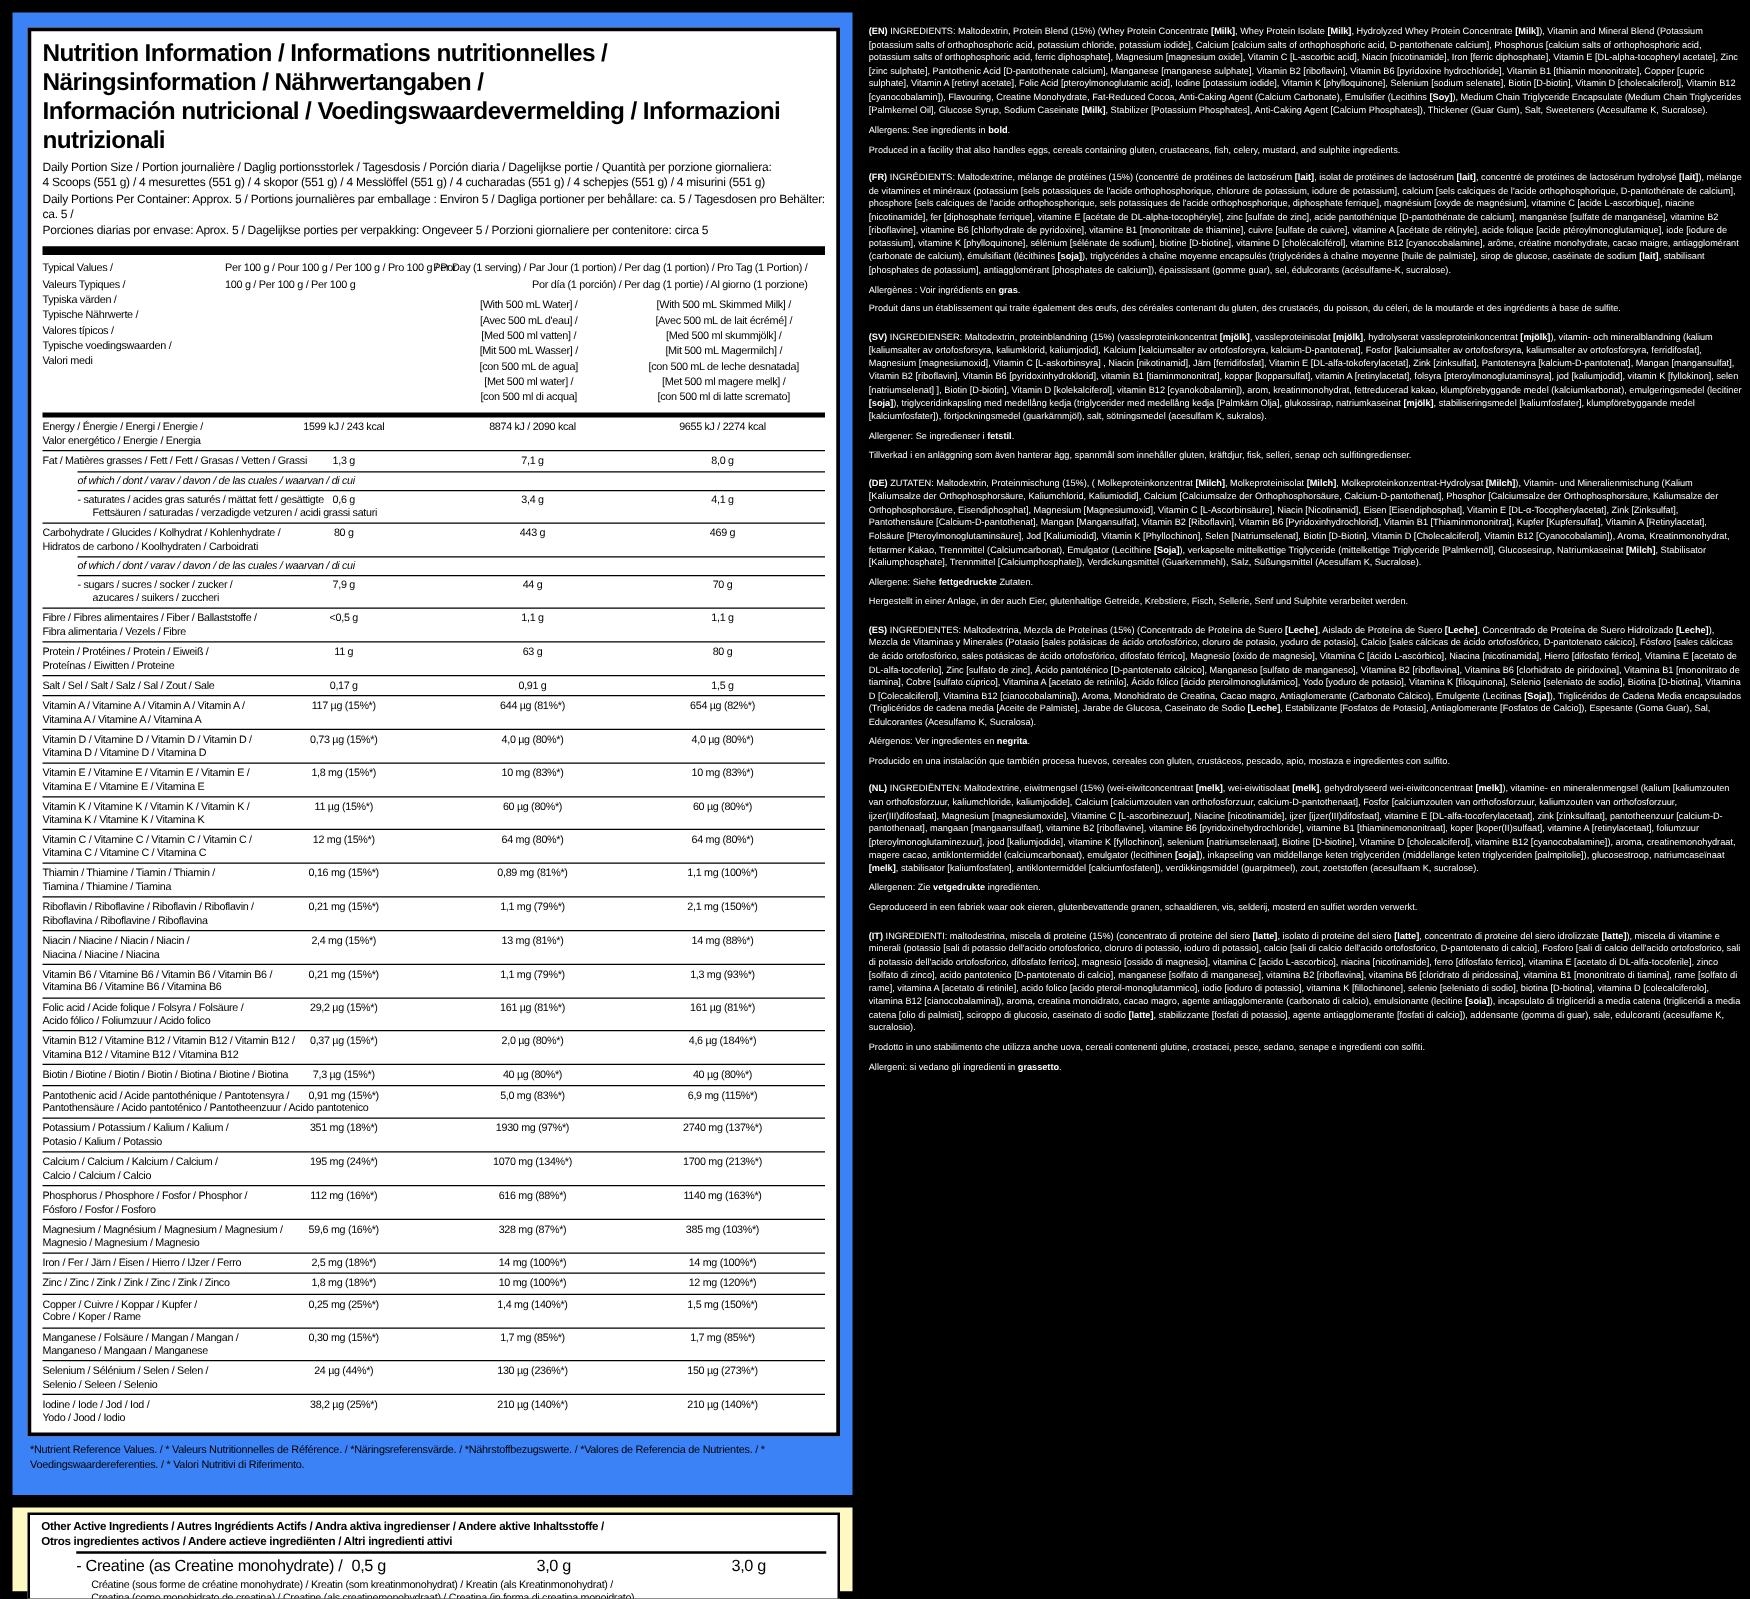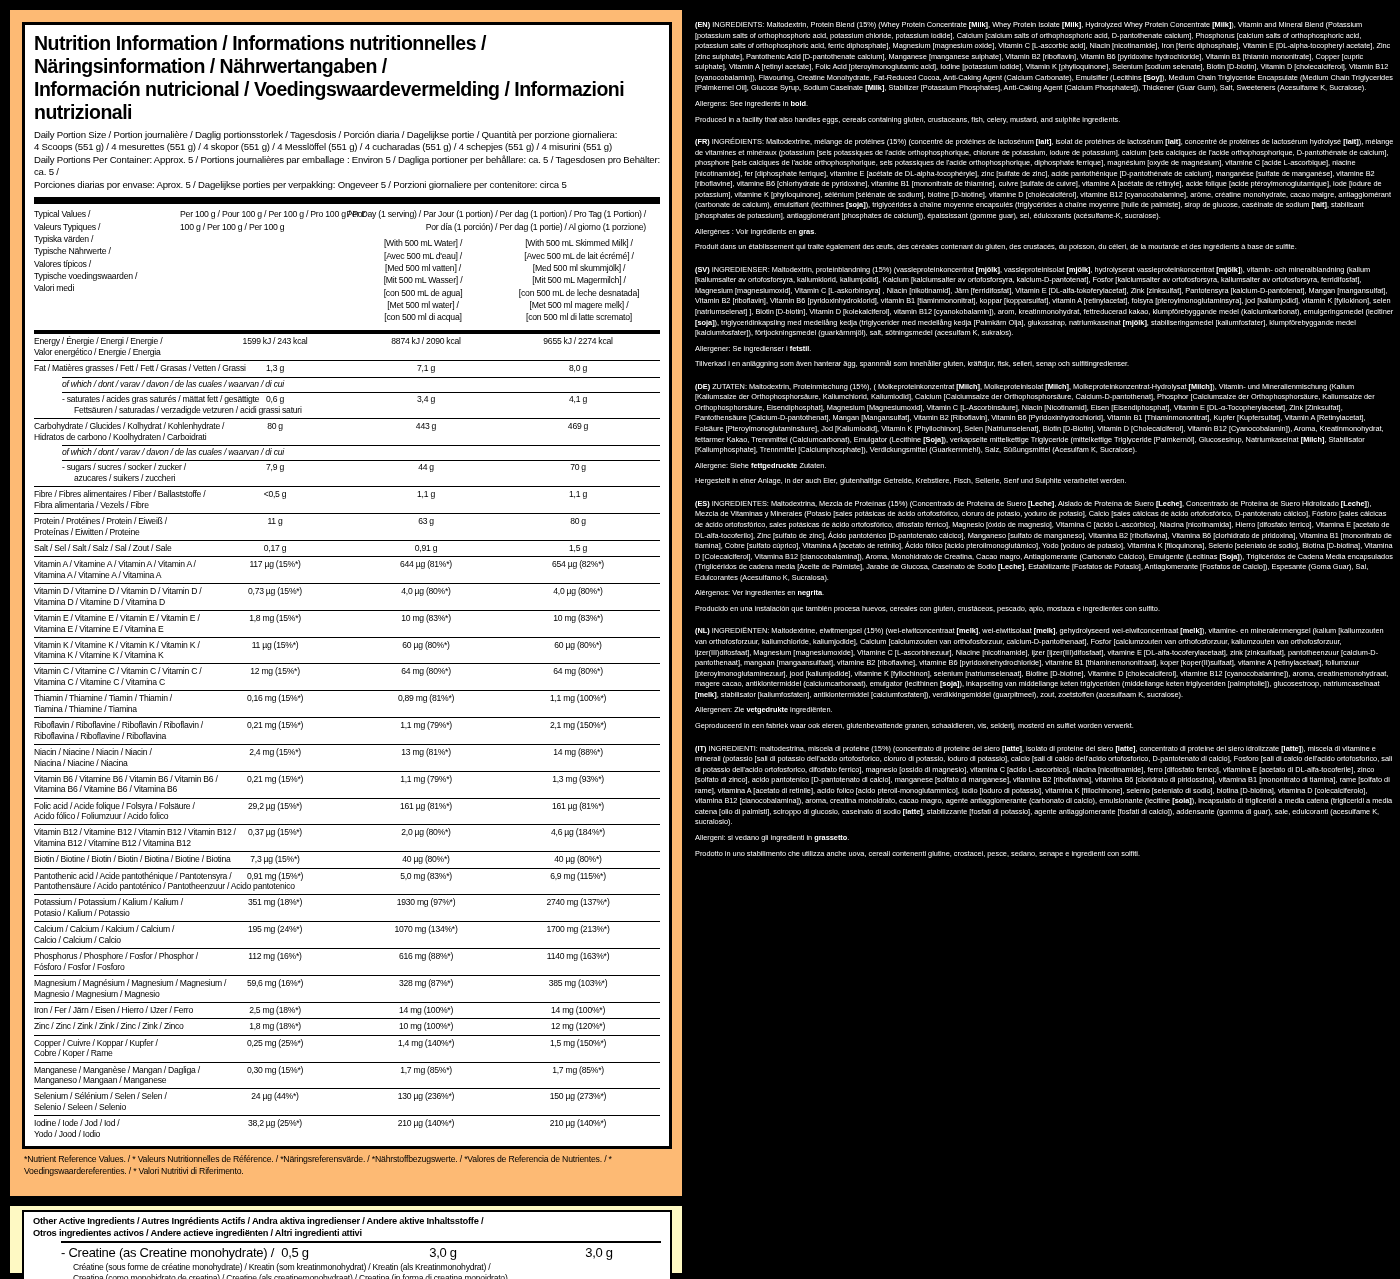--- a/index.html
+++ b/index.html
@@ -1,20 +1,20 @@
 <!DOCTYPE html>
 <html><head>
 <meta charset="utf-8">
 <style>
   html,body{margin:0;padding:0;background:#000;}
   .page{position:relative;width:1400px;height:1279px;background:#000;overflow:hidden;
         font-family:"Liberation Sans",sans-serif;color:#000;-webkit-font-smoothing:antialiased;}
 
   
-  .panel-left{position:absolute;left:10px;top:10px;width:672px;height:1186px;background:#fdba74;}
+  .panel-left{position:absolute;left:10px;top:10px;width:672px;height:1186px;background:#3b82f6;}
   .main-box{margin:12px 10px 0 12px;border:3px solid #000;padding:7px 9px 4px 9px;background:#fff;}
   .title{font-size:19.5px;font-weight:bold;line-height:1.18;letter-spacing:-0.5px;}
   .portion{margin-top:5px;font-size:9.6px;line-height:1.3;letter-spacing:-0.2px;}
   .bar-thick{height:7px;background:#000;margin-top:6px;}
   .bar-med{height:4px;background:#000;}
 
   
   .t-head{position:relative;height:122px;padding-top:4px;font-size:8.7px;line-height:1.42;letter-spacing:-0.25px;}
   .hdr-label{position:absolute;left:0;top:4px;width:190px;}
   .hdr-per100{position:absolute;left:146px;top:4px;width:190px;}
@@ -301,21 +301,21 @@
             <span class="val v2">12 mg (120%*)</span>
           </div>
           <div class="t-row normal sep-full">
             <div class="lbl l0">Copper / Cuivre / Koppar / Kupfer /</div>
             <div class="lbl l1">Cobre / Koper / Rame</div>
             <span class="val v0">0,25 mg (25%*)</span>
             <span class="val v1">1,4 mg (140%*)</span>
             <span class="val v2">1,5 mg (150%*)</span>
           </div>
           <div class="t-row normal sep-full">
-            <div class="lbl l0">Manganese / Manganèse / Mangan / Dagliga /</div>
+            <div class="lbl l0">Manganese / Folsäure / Mangan / Mangan /</div>
             <div class="lbl l1">Manganeso / Mangaan / Manganese</div>
             <span class="val v0">0,30 mg (15%*)</span>
             <span class="val v1">1,7 mg (85%*)</span>
             <span class="val v2">1,7 mg (85%*)</span>
           </div>
           <div class="t-row normal sep-full">
             <div class="lbl l0">Selenium / Sélénium / Selen / Selen /</div>
             <div class="lbl l1">Selenio / Seleen / Selenio</div>
             <span class="val v0">24 µg (44%*)</span>
             <span class="val v1">130 µg (236%*)</span>
@@ -378,18 +378,18 @@
         <p class="ing-p">Alérgenos: Ver ingredientes en <b>negrita</b>.</p>
         <p class="ing-p">Producido en una instalación que también procesa huevos, cereales con gluten, crustáceos, pescado, apio, mostaza e ingredientes con sulfito.</p>
       </div>
       <div class="ing-sec">
         <p class="ing-p"><b>(NL)</b> INGREDIËNTEN: Maltodextrine, eiwitmengsel (15%) (wei-eiwitconcentraat <b>[melk]</b>, wei-eiwitisolaat <b>[melk]</b>, gehydrolyseerd wei-eiwitconcentraat <b>[melk]</b>), vitamine- en mineralenmengsel (kalium [kaliumzouten van orthofosforzuur, kaliumchloride, kaliumjodide], Calcium [calciumzouten van orthofosforzuur, calcium-D-pantothenaat], Fosfor [calciumzouten van orthofosforzuur, kaliumzouten van orthofosforzuur, ijzer(III)difosfaat], Magnesium [magnesiumoxide], Vitamine C [L-ascorbinezuur], Niacine [nicotinamide], ijzer [ijzer(III)difosfaat], vitamine E [DL-alfa-tocoferylacetaat], zink [zinksulfaat], pantotheenzuur [calcium-D-pantothenaat], mangaan [mangaansulfaat], vitamine B2 [riboflavine], vitamine B6 [pyridoxinehydrochloride], vitamine B1 [thiaminemononitraat], koper [koper(II)sulfaat], vitamine A [retinylacetaat], foliumzuur [pteroylmonoglutaminezuur], jood [kaliumjodide], vitamine K [fyllochinon], selenium [natriumselenaat], Biotine [D-biotine], Vitamine D [cholecalciferol], vitamine B12 [cyanocobalamine]), aroma, creatinemonohydraat, magere cacao, antiklontermiddel (calciumcarbonaat), emulgator (lecithinen <b>[soja]</b>), inkapseling van middellange keten triglyceriden (middellange keten triglyceriden [palmpitolie]), glucosestroop, natriumcaseïnaat <b>[melk]</b>, stabilisator [kaliumfosfaten], antiklontermiddel [calciumfosfaten]), verdikkingsmiddel (guarpitmeel), zout, zoetstoffen (acesulfaam K, sucralose).</p>
         <p class="ing-p">Allergenen: Zie <b>vetgedrukte</b> ingrediënten.</p>
         <p class="ing-p">Geproduceerd in een fabriek waar ook eieren, glutenbevattende granen, schaaldieren, vis, selderij, mosterd en sulfiet worden verwerkt.</p>
       </div>
       <div class="ing-sec">
         <p class="ing-p"><b>(IT)</b> INGREDIENTI: maltodestrina, miscela di proteine (15%) (concentrato di proteine del siero <b>[latte]</b>, isolato di proteine del siero <b>[latte]</b>, concentrato di proteine del siero idrolizzate <b>[latte]</b>), miscela di vitamine e minerali (potassio [sali di potassio dell'acido ortofosforico, cloruro di potassio, ioduro di potassio], calcio [sali di calcio dell'acido ortofosforico, D-pantotenato di calcio], Fosforo [sali di calcio dell'acido ortofosforico, sali di potassio dell'acido ortofosforico, difosfato ferrico], magnesio [ossido di magnesio], vitamina C [acido L-ascorbico], niacina [nicotinamide], ferro [difosfato ferrico], vitamina E [acetato di DL-alfa-tocoferile], zinco [solfato di zinco], acido pantotenico [D-pantotenato di calcio], manganese [solfato di manganese], vitamina B2 [riboflavina], vitamina B6 [cloridrato di piridossina], vitamina B1 [mononitrato di tiamina], rame [solfato di rame], vitamina A [acetato di retinile], acido folico [acido pteroil-monoglutammico], iodio [ioduro di potassio], vitamina K [fillochinone], selenio [seleniato di sodio], biotina [D-biotina], vitamina D [colecalciferolo], vitamina B12 [cianocobalamina]), aroma, creatina monoidrato, cacao magro, agente antiagglomerante (carbonato di calcio), emulsionante (lecitine <b>[soia]</b>), incapsulato di trigliceridi a media catena (trigliceridi a media catena [olio di palmisti], sciroppo di glucosio, caseinato di sodio <b>[latte]</b>, stabilizzante [fosfati di potassio], agente antiagglomerante [fosfati di calcio]), addensante (gomma di guar), sale, edulcoranti (acesulfame K, sucralosio).</p>
+        <p class="ing-p">Prodotto in uno stabilimento che utilizza anche uova, cereali contenenti glutine, crostacei, pesce, sedano, senape e ingredienti con solfiti.</p>
         <p class="ing-p">Allergeni: si vedano gli ingredienti in <b>grassetto</b>.</p>
-        <p class="ing-p">Prodotto in uno stabilimento che utilizza anche uova, cereali contenenti glutine, crostacei, pesce, sedano, senape e ingredienti con solfiti.</p>
       </div>
     </div>
 
 </div>
 
 </body></html>

